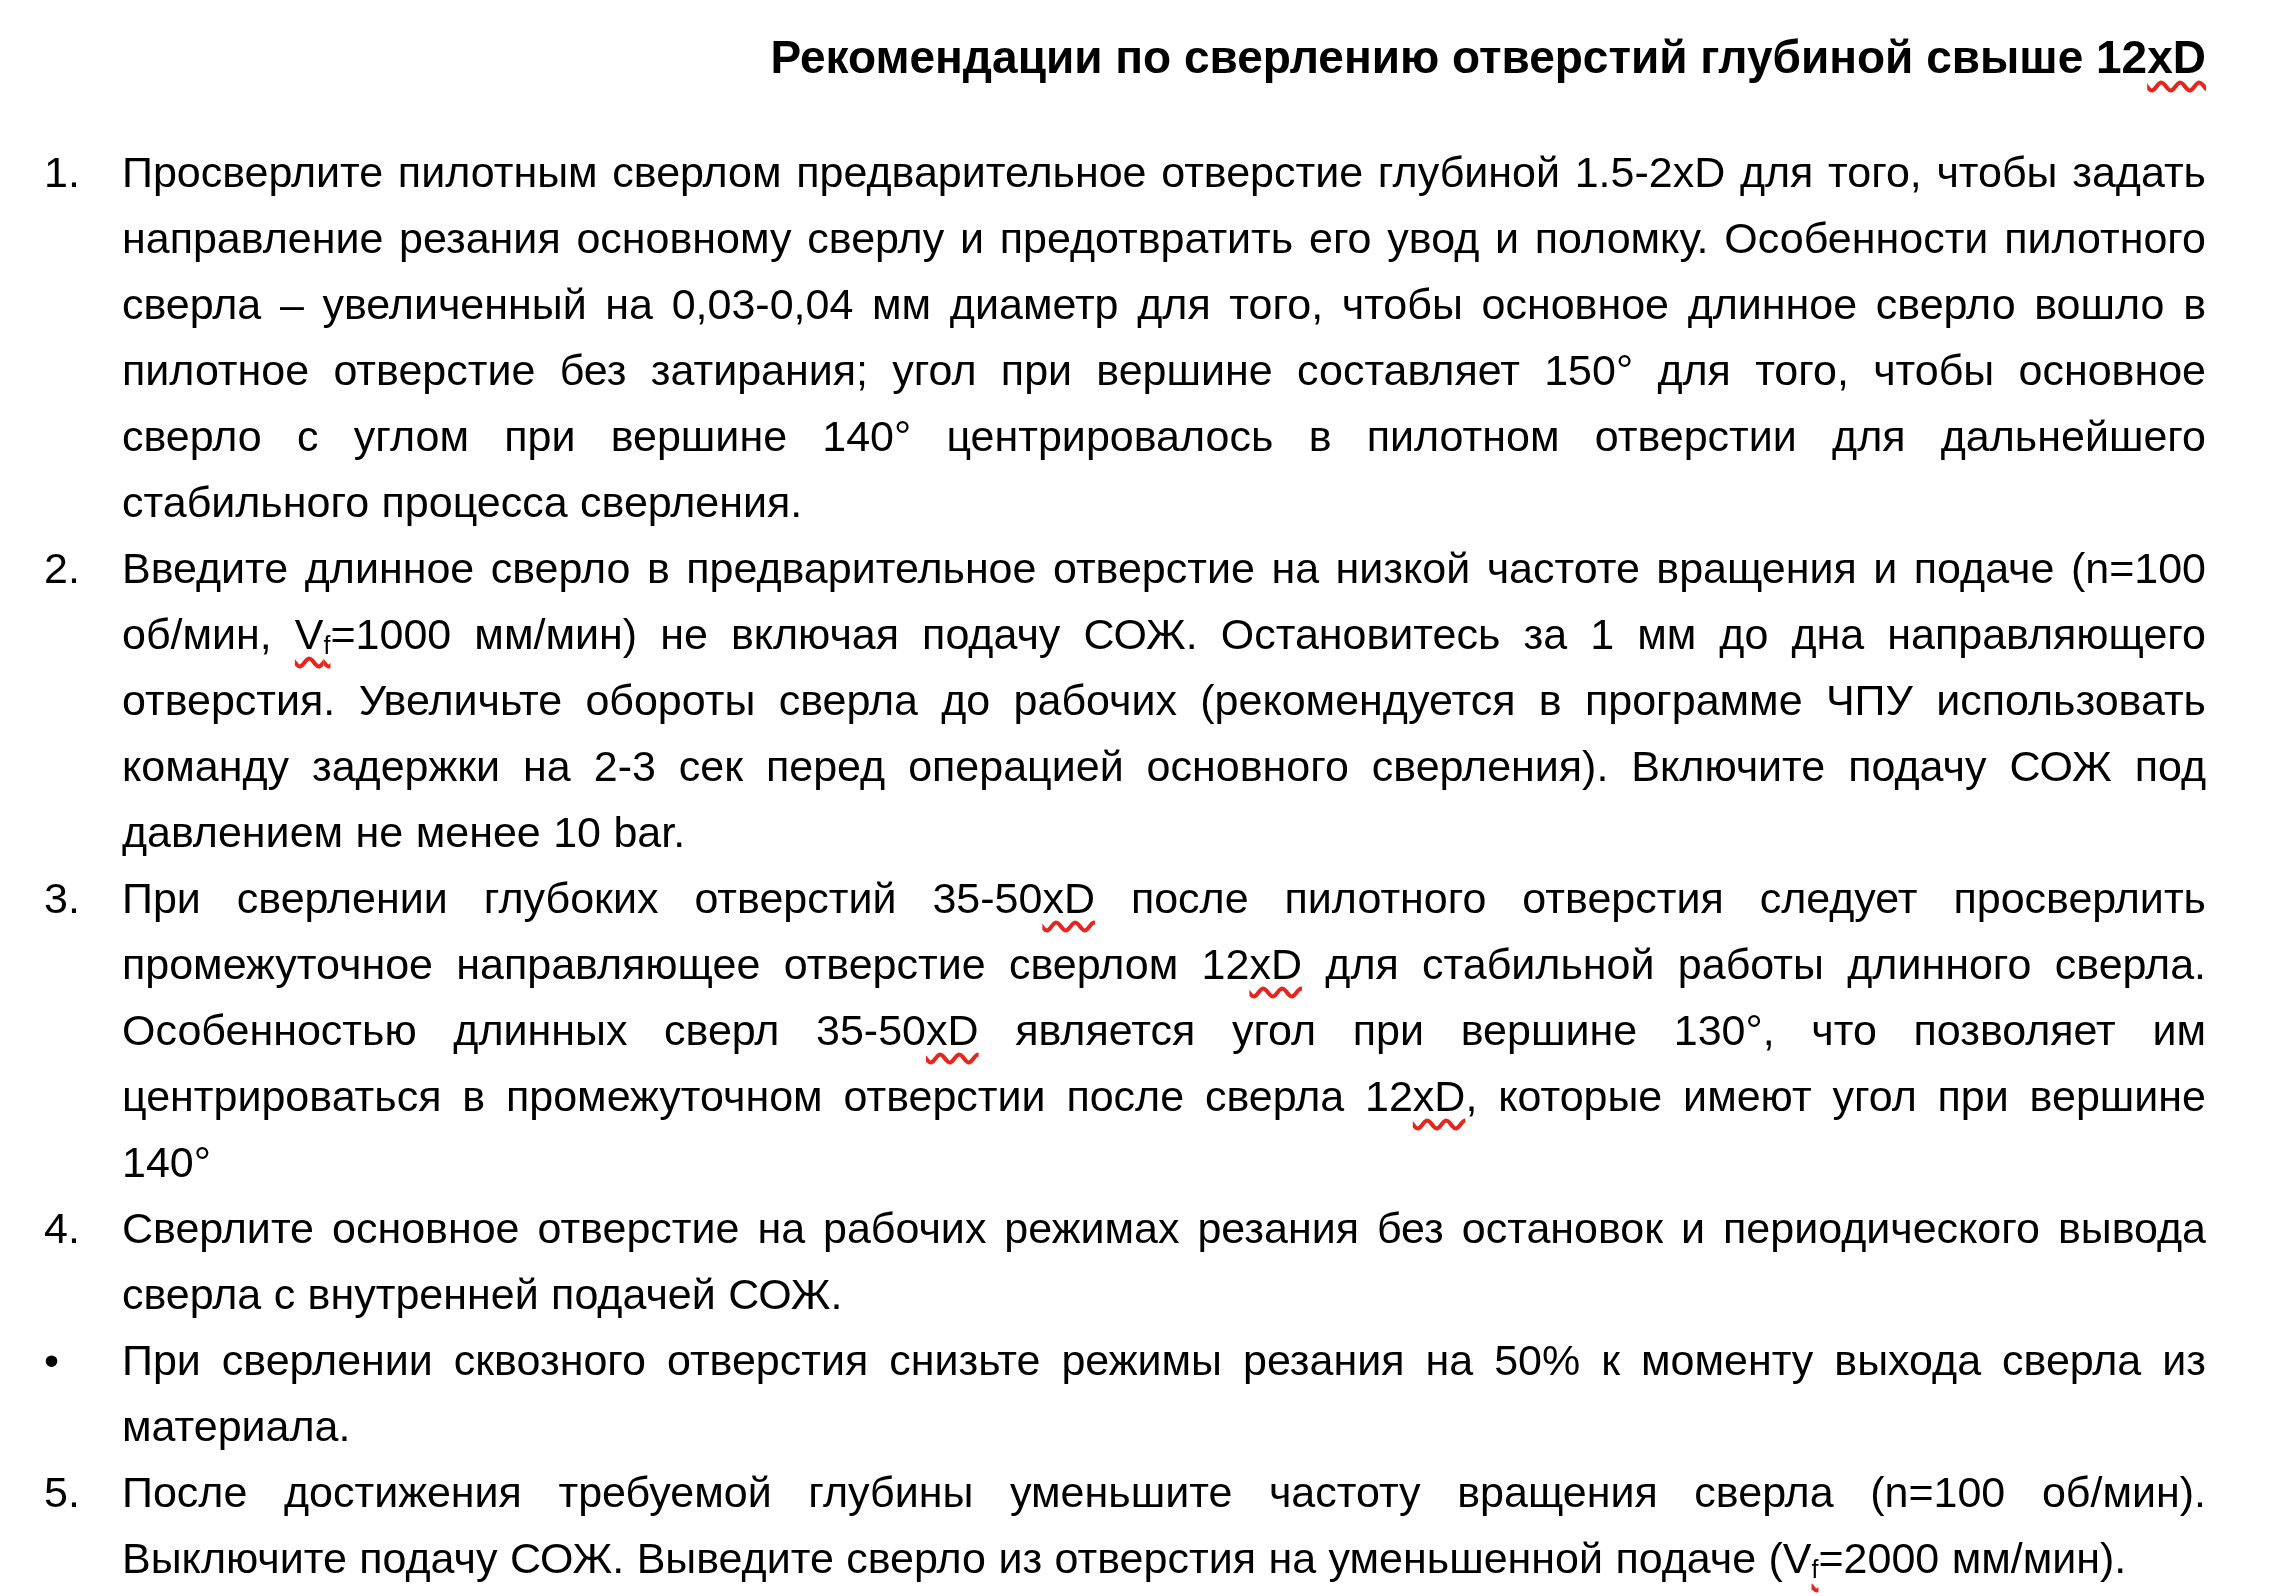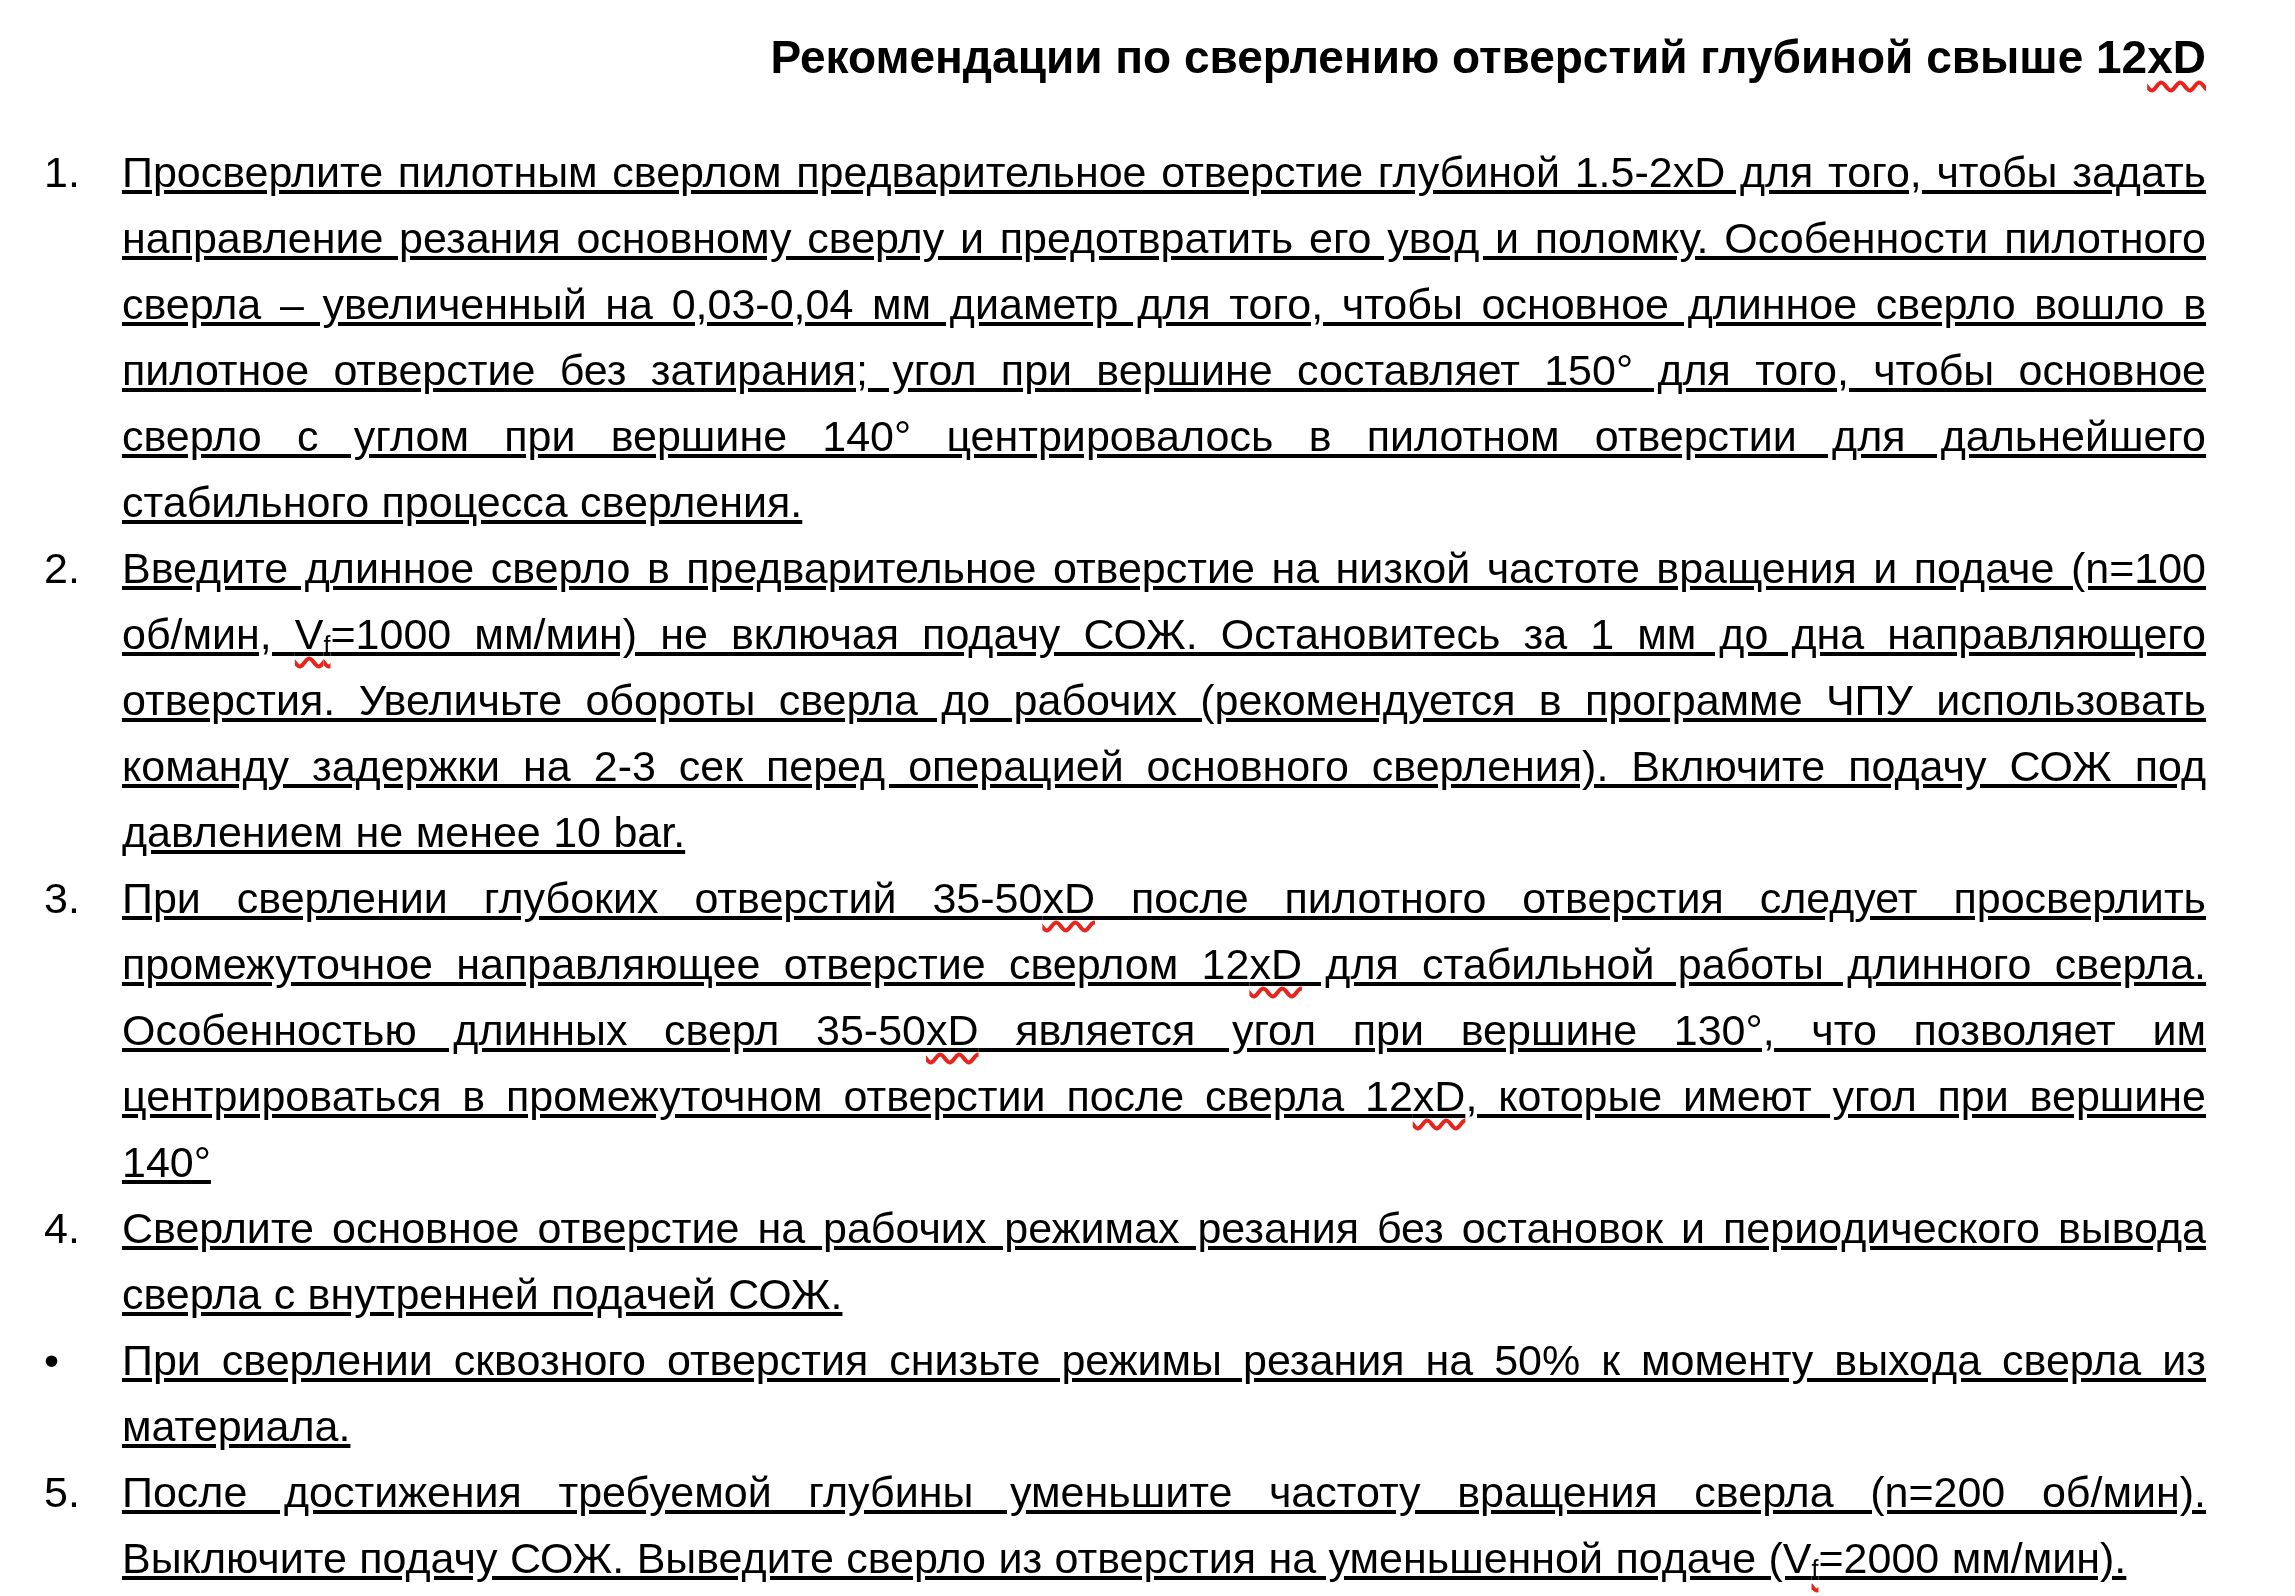--- a/index.html
+++ b/index.html
@@ -44,21 +44,20 @@
     line-height:66px;
     text-align:left;
   }
   .body-text{
     margin:0;
     font-size:43px;
     line-height:66px;
     text-align:justify;
     text-align-last:left;
     word-spacing:0.5px;
-    text-decoration:underline;
   }
   sub{
     font-size:58%;
     line-height:0;
     vertical-align:-0.22em;
   }
   .misspell{
     text-decoration-line:underline;
     text-decoration-style:wavy;
     text-decoration-color:var(--squiggle);
@@ -88,17 +87,17 @@
       <div class="item">
         <span class="marker">4.</span>
         <p class="body-text"><span>Сверлите основное отверстие на рабочих режимах резания без остановок и периодического вывода сверла с внутренней подачей СОЖ.</span></p>
       </div>
       <div class="item">
         <span class="marker">•</span>
         <p class="body-text"><span>При сверлении сквозного отверстия снизьте режимы резания на 50% к моменту выхода сверла из материала.</span></p>
       </div>
       <div class="item">
         <span class="marker">5.</span>
-        <p class="body-text"><span>После достижения требуемой глубины уменьшите частоту вращения сверла (n=200 об/мин). Выключите подачу СОЖ. Выведите сверло из отверстия на уменьшенной подаче (V</span><span class="misspell"><sub>f</sub></span><span>=2000 мм/мин).</span></p>
+        <p class="body-text"><span>После достижения требуемой глубины уменьшите частоту вращения сверла (n=100 об/мин). Выключите подачу СОЖ. Выведите сверло из отверстия на уменьшенной подаче (V</span><span class="misspell"><sub>f</sub></span><span>=2000 мм/мин).</span></p>
       </div>
     </div>
 </div>
 
 
 </body></html>

